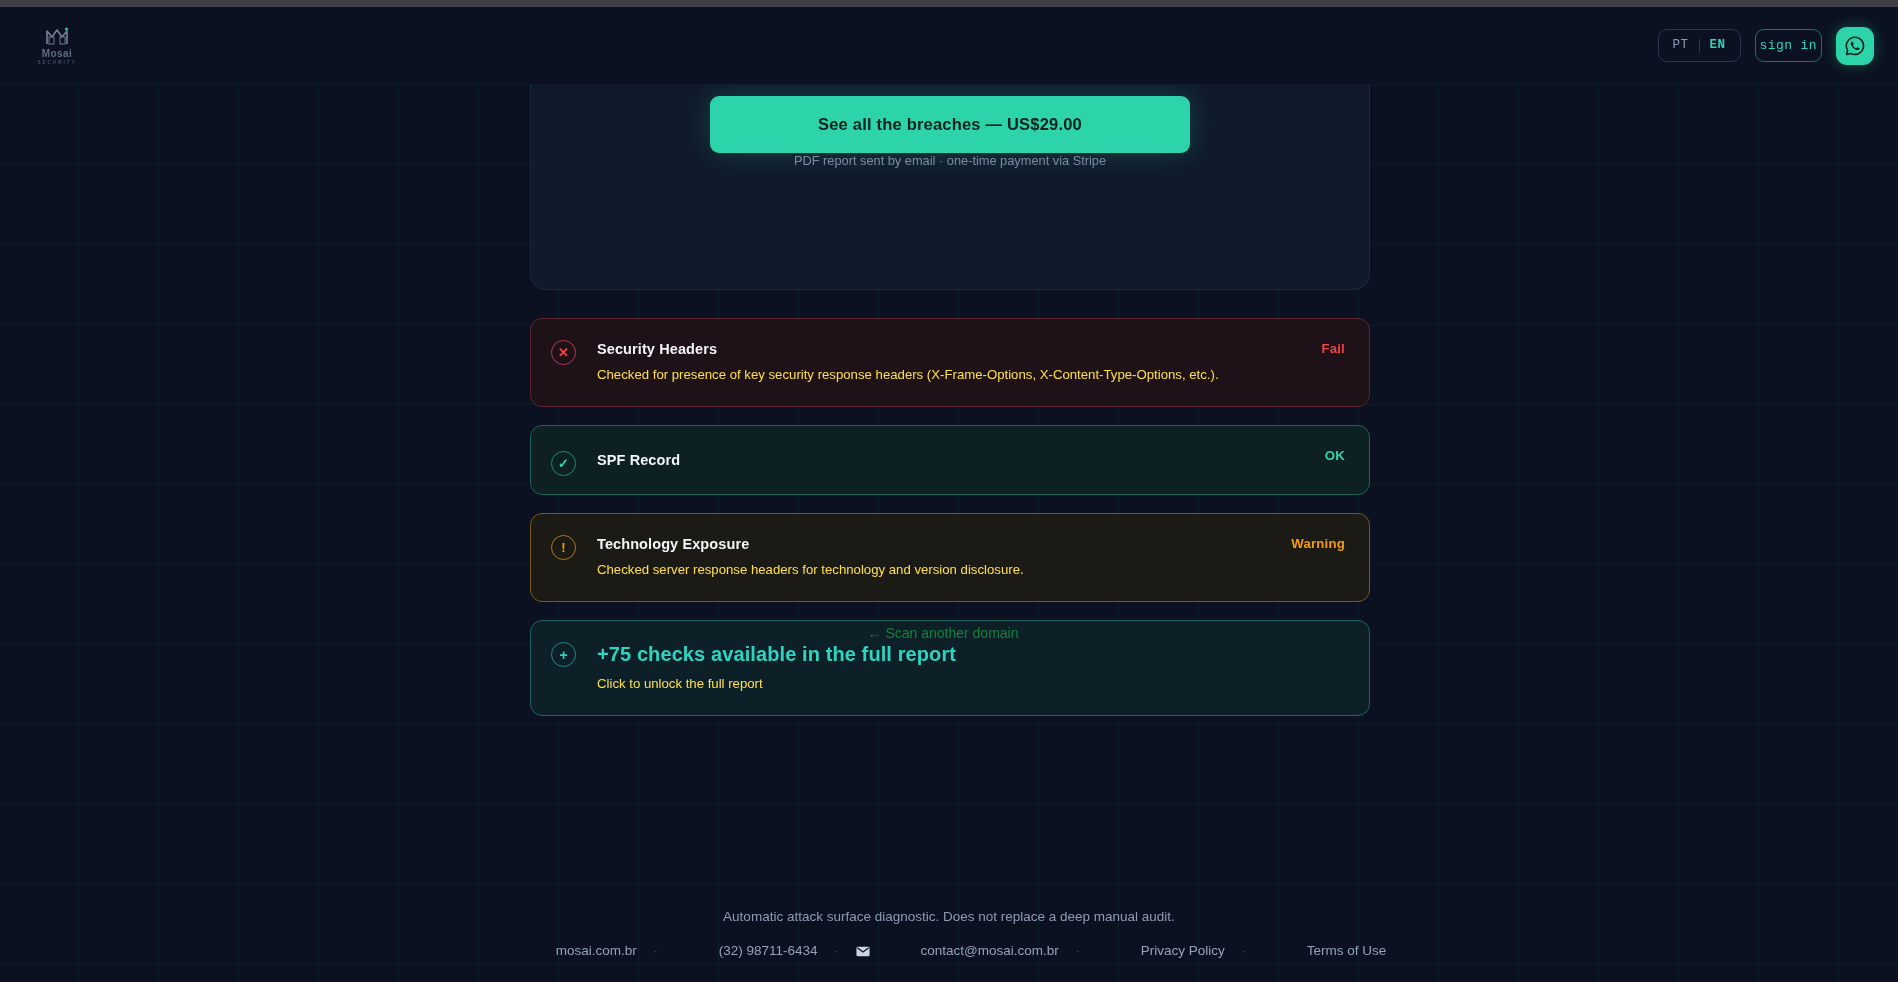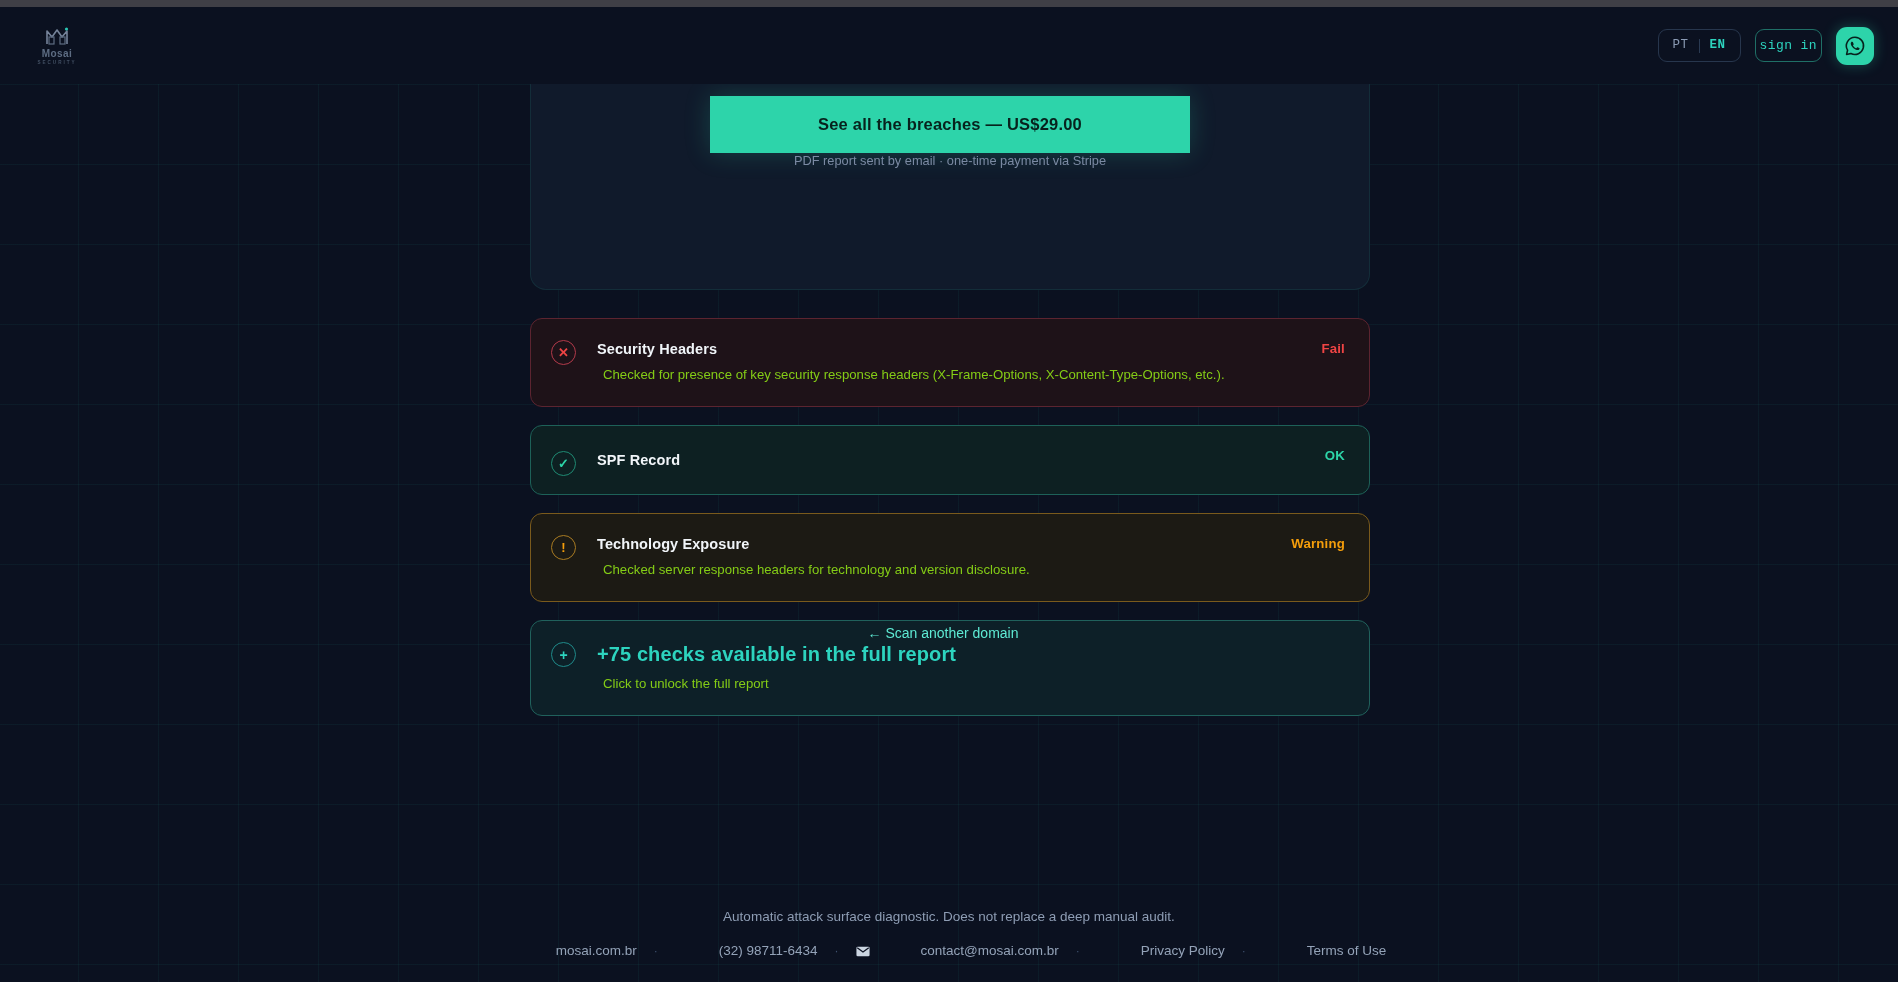--- a/index.html
+++ b/index.html
@@ -98,21 +98,21 @@
     border-radius:16px;
     padding-top:130px;
     text-align:center;
   }
   .cta-lead{
     color:#94a3b8; font-size:15.5px; line-height:29px; max-width:520px;
     margin:0 auto;
   }
   .cta-button{
     margin:27px auto 0; width:480px; height:57px;
-    background:#2dd4aa; border:none; border-radius:0;
+    background:#2dd4aa; border:none; border-radius:9px;
     color:#07221d; font-size:16.5px; font-weight:700; letter-spacing:.2px;
     cursor:pointer; display:flex; align-items:center; justify-content:center;
     box-shadow:0 0 26px rgba(45,212,170,.22);
   }
   .cta-note{
     color:#7b8aa3; font-size:12.8px;
   }
 
   
   .cards{ position:absolute; left:0; top:318px; width:840px; }
@@ -136,34 +136,34 @@
   .ic-fail{ border:1px solid #b33a4a; color:#ef4444; }
   .ic-ok  { border:1px solid #1f8a73; color:#2dd4a8; }
   .ic-warn{ border:1px solid #a97b22; color:#f59e0b; }
   .ic-more{ border:1px solid #1f8a8a; color:#2dd4bf; font-size:14px; }
 
   .card-title{
     font-size:14.5px; font-weight:700; color:#f1f5f9; letter-spacing:.1px;
   }
   .card.more .card-title{ color:#2dd4bf; font-size:20px; }
   .card-desc{
-    margin-top:9px; font-size:13.2px; color:#84cc16; line-height:18px;margin-left:6px;
+    margin-top:9px; font-size:13.2px; color:#fde047; line-height:18px;
   }
   .card-status{
     position:absolute; right:24px; top:22px;
     font-size:13.2px; font-weight:700; letter-spacing:.2px;
   }
   .st-fail{ color:#ef4444; }
   .st-ok  { color:#2dd4a8; }
   .st-warn{ color:#f59e0b; }
 
   
   .scan-again{
     position:absolute; left:0; top:625px; width:826px;
-    text-align:center; color:#5eead4; font-size:14px; cursor:pointer;
+    text-align:center; color:#15803d; font-size:14px; cursor:pointer;
   }
 
   
   .footer{
     position:absolute; left:0; bottom:24px; width:1898px;
     text-align:center; z-index:10;
   }
   .footer-note{ color:#8e9db4; font-size:13.5px; }
   .footer-links{
     margin-top:19px; display:flex; justify-content:center; align-items:center;

